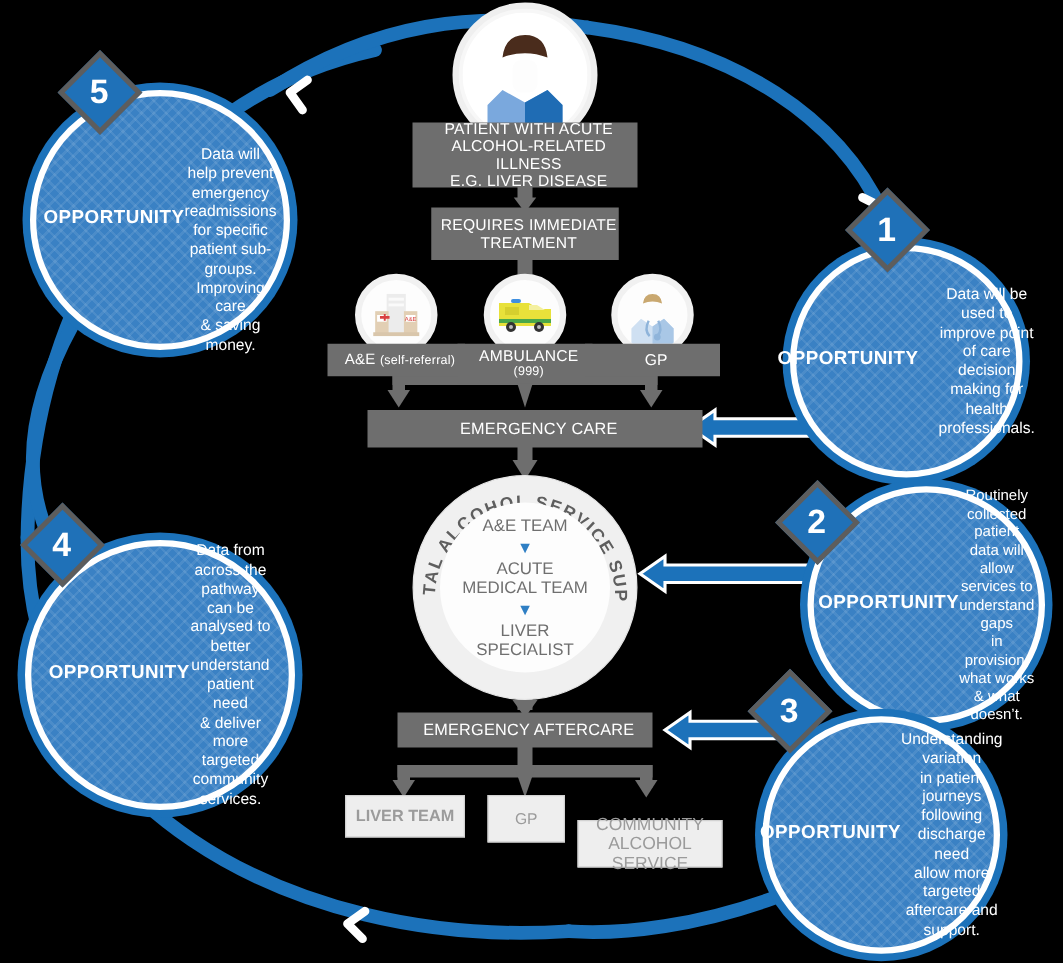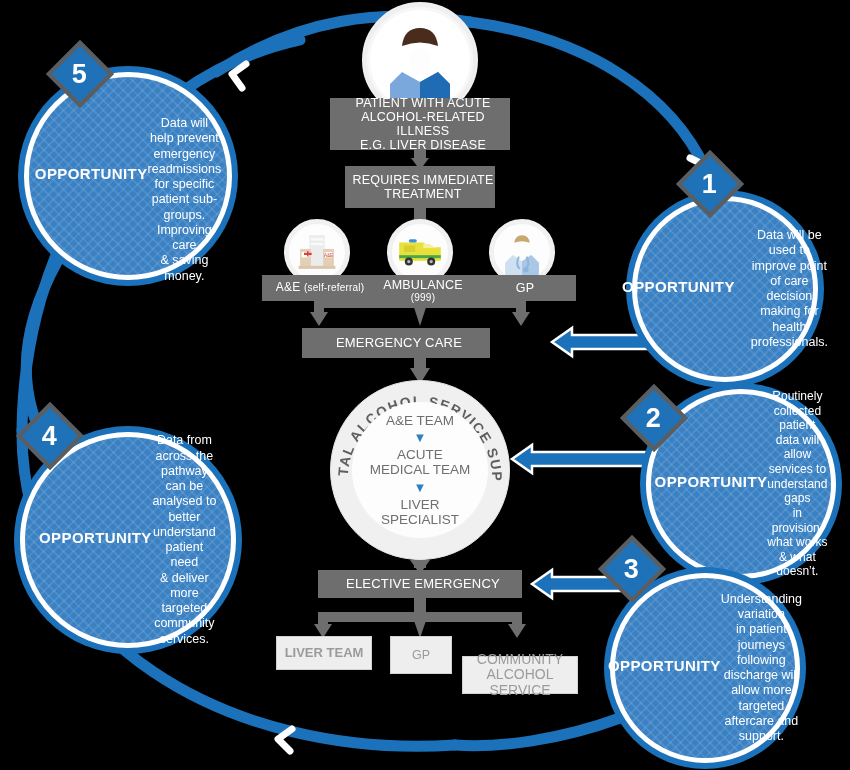--- a/index.html
+++ b/index.html
@@ -205,21 +205,21 @@
     <div>
       <div>AMBULANCE</div>
       <div class="sub">(999)</div>
     </div>
   </div>
 
   <div class="gbox" style="left:468px;top:275px;width:108px;height:26px;font-size:12.5px;">
     <span>GP</span>
   </div>
 
-  <div class="gbox" style="left:302px;top:328px;width:188px;height:30px;font-size:13px;">
+  <div class="gbox" style="left:294px;top:328px;width:268px;height:30px;font-size:13px;">
     <span>EMERGENCY CARE</span>
   </div>
 
   <div class="ring" style="left:330px;top:380px;width:180px;height:180px;"></div>
   <svg class="layer" viewBox="0 0 850 770" xmlns="http://www.w3.org/2000/svg">
     <defs>
       <path id="arcPath" d="M 348 478 A 72 72 0 0 1 492 478"></path>
     </defs>
     <text class="arcword">
       <textPath href="#arcPath" startOffset="50%" text-anchor="middle">HOSPITAL  ALCOHOL  SERVICE  SUPPORT</textPath>
@@ -233,21 +233,21 @@
       <div>MEDICAL TEAM</div>
     </div>
     <div class="tri">▼</div>
     <div class="step">
       <div>LIVER</div>
       <div>SPECIALIST</div>
     </div>
   </div>
 
   <div class="gbox" style="left:318px;top:570px;width:204px;height:28px;font-size:13px;">
-    <span>ELECTIVE EMERGENCY</span>
+    <span>EMERGENCY AFTERCARE</span>
   </div>
 
   <div class="wbox" style="left:276px;top:636px;width:96px;height:34px;font-size:13px;font-weight:bold;">
     <span>LIVER TEAM</span>
   </div>
   <div class="wbox" style="left:390px;top:636px;width:62px;height:38px;font-size:12.5px;">
     <span>GP</span>
   </div>
   <div class="wbox" style="left:462px;top:636px;width:116px;height:38px;font-size:14px;margin-top:20px;">
     <div>
@@ -281,21 +281,21 @@
   </div>
   <div class="diamond" style="left:630px;top:394px;">
     <span>2</span>
   </div>
 
   <div class="opp" style="left:610px;top:573px;width:190px;height:190px;">
     <div class="title" style="font-size:15px;">OPPORTUNITY</div>
     <div class="body" style="font-size:12.5px;">
       <div>Understanding variation</div>
       <div>in patient journeys</div>
-      <div>following discharge will</div>
+      <div>following discharge need</div>
       <div>allow more targeted</div>
       <div>aftercare and support.</div>
     </div>
   </div>
   <div class="diamond" style="left:608px;top:545px;">
     <span>3</span>
   </div>
 
   <div class="opp" style="left:20px;top:432px;width:216px;height:216px;">
     <div class="title" style="font-size:15px;">OPPORTUNITY</div>

